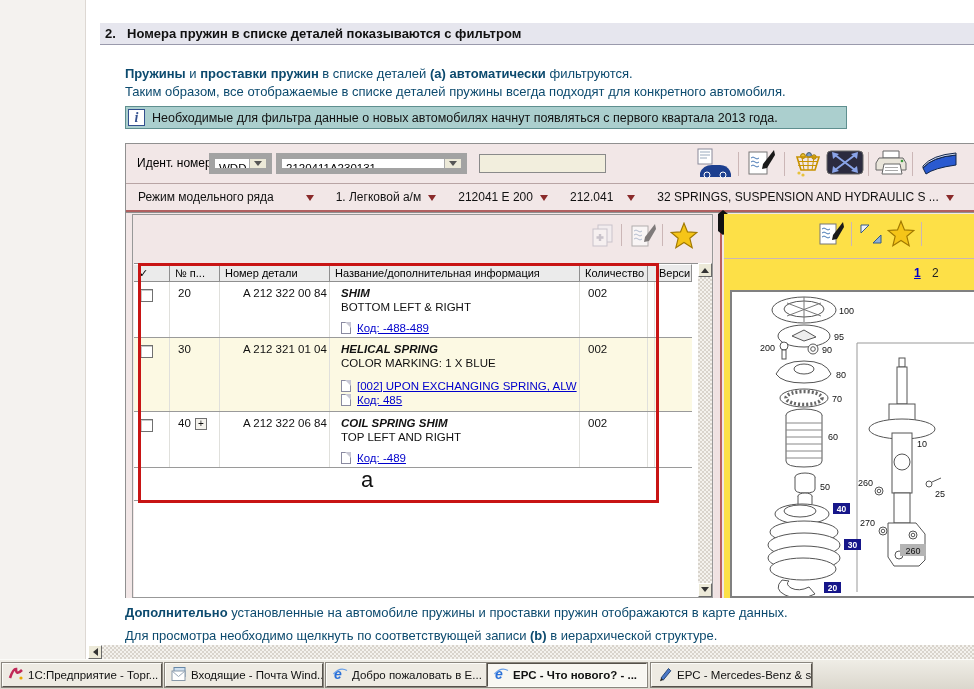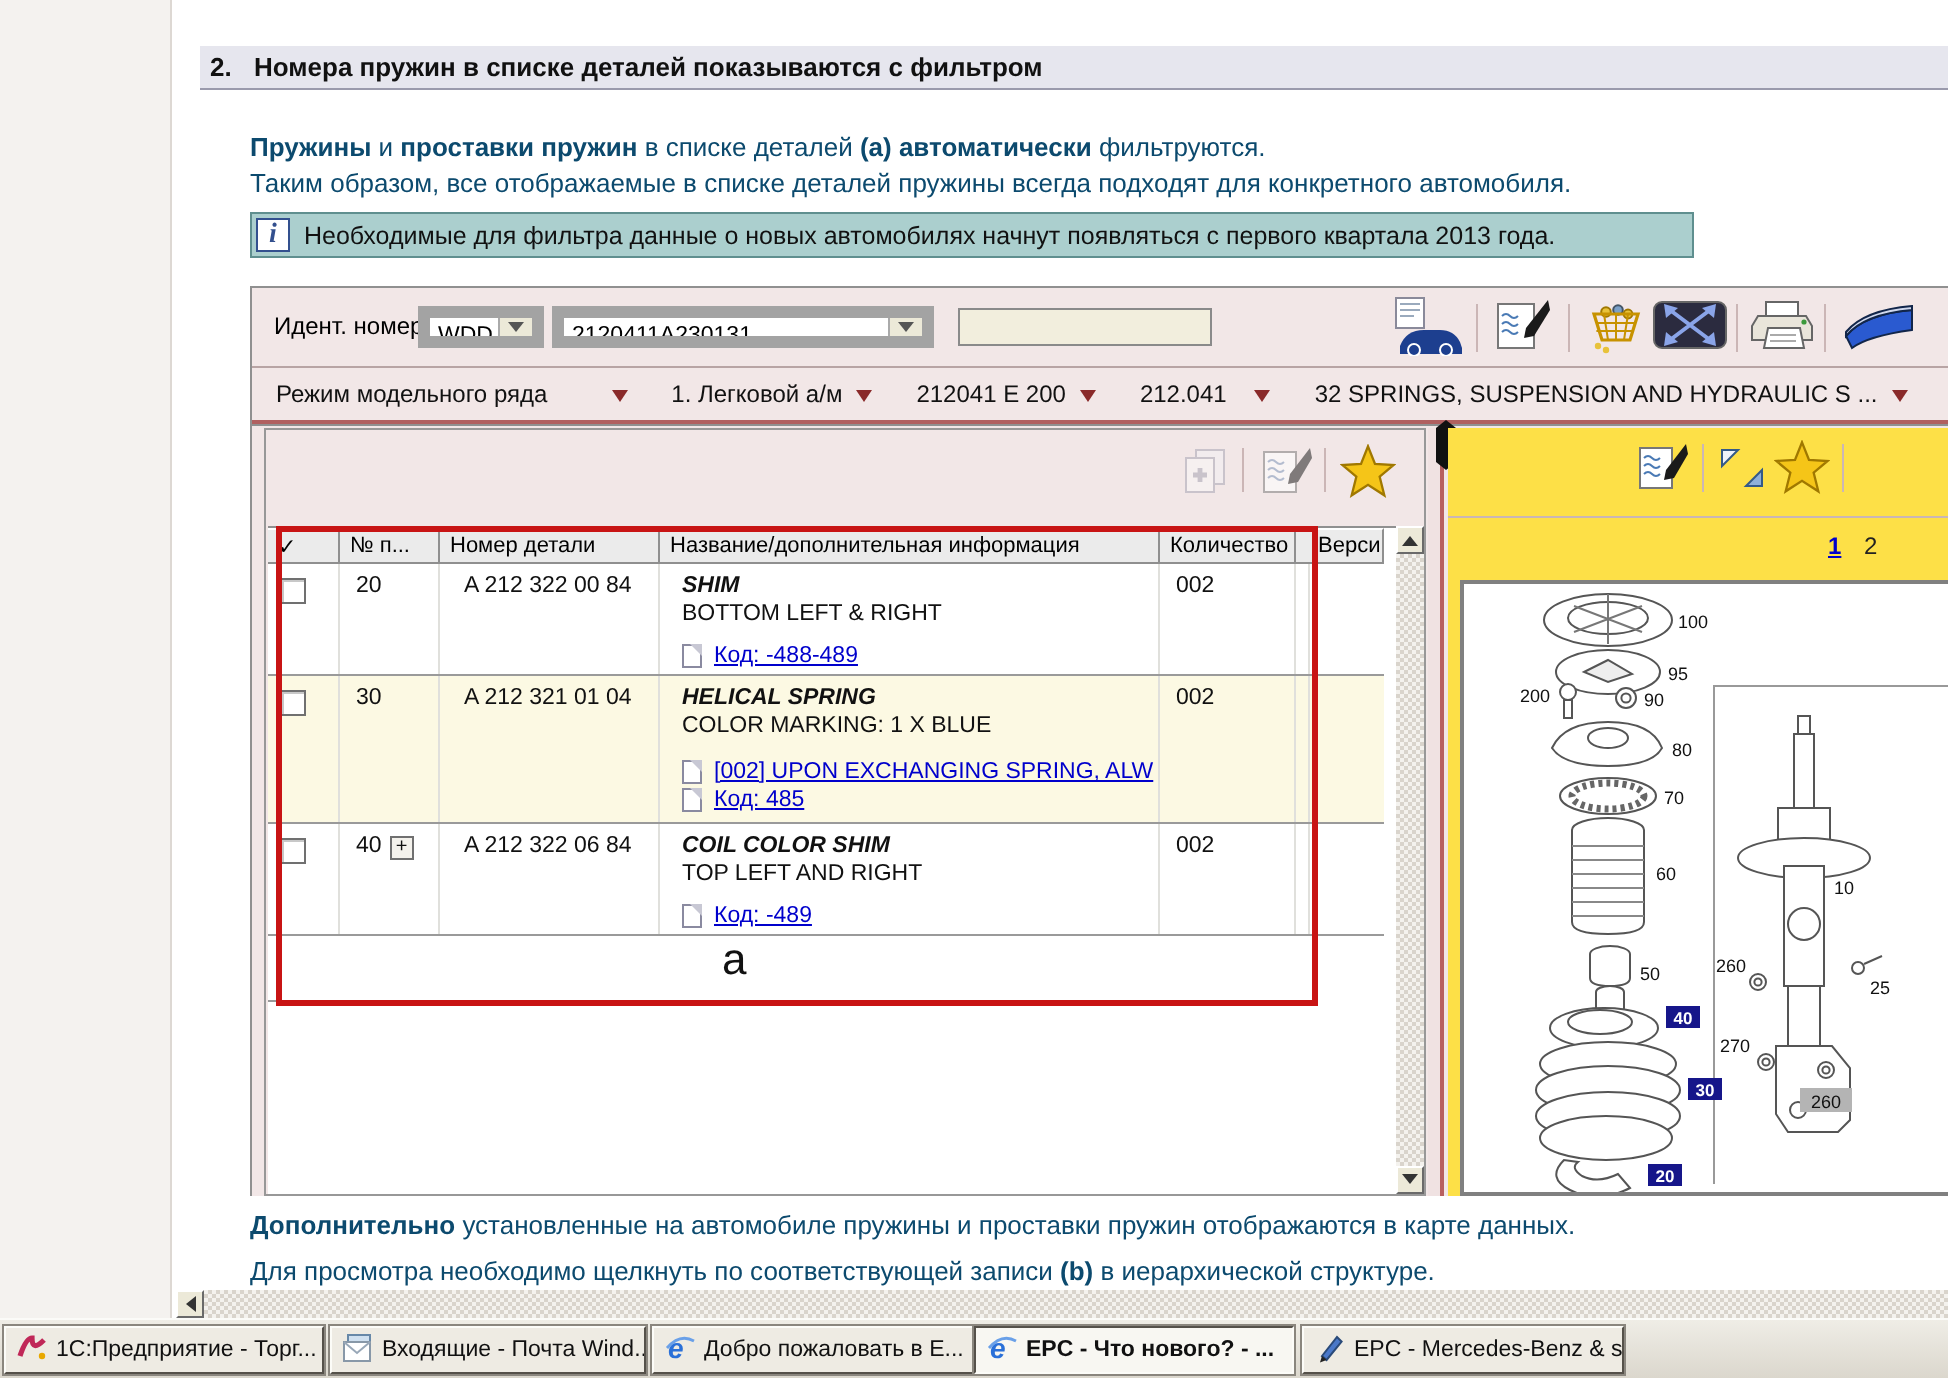--- a/index.html
+++ b/index.html
@@ -73,21 +73,21 @@
   .plink { margin-left:11px; display:flex; align-items:flex-start; white-space:nowrap; }
   .plink a { color:#0000cc; text-decoration:underline; margin-left:6px; }
   .page-ico { position:relative; width:10px; height:12px; background:#fff; border:1px solid #8a8aa0; display:inline-block; }
   .page-ico::after { content:""; position:absolute; right:-1px; top:-1px; border:3px solid #c8c8d4;
                      border-left-color:transparent; border-bottom-color:transparent; }
   .checkbox { display:inline-block; width:13px; height:13px; background:#fff;
               border:1px solid #707070; box-shadow:inset 1px 1px 0 #c8c8c8; margin:2px 0 0 6px; }
   .posval { margin-left:8px; }
   .expander { display:inline-block; width:12px; height:12px; border:1px solid #707070; background:#f4f2ec;
               font-size:10px; line-height:10px; text-align:center; margin-left:4px; }
-  .partval { margin-left:12px; white-space:nowrap; }
+  .partval { margin-left:23px; white-space:nowrap; }
   .qtyval { margin-left:8px; }
   #red-box { position:absolute; left:5px; top:48px; width:521px; height:240px;
              border:3px solid #c81414; pointer-events:none; }
   #a-label { position:absolute; left:228px; top:252px; font-size:22px; color:#111; }
 
   
   .sb-btn { background:#ece9d8; border:1px solid; border-color:#fff #6a6a6a #6a6a6a #fff;
             display:flex; align-items:center; justify-content:center; }
   .tri-up { width:0; height:0; border:4px solid transparent; border-bottom:5px solid #333; margin-bottom:3px;}
   .tri-dn { width:0; height:0; border:4px solid transparent; border-top:5px solid #333; margin-top:3px;}
@@ -324,21 +324,21 @@
             <div class="cell c4"><span class="qtyval">002</span></div>
             <div class="cell cgap"></div>
               <div class="cell c5"></div>
           </div>
 
           <div class="grid-row prow" style="height:56px">
             <div class="cell c0"><span class="checkbox"></span></div>
             <div class="cell c1"><span class="posval">40</span><span class="expander">+</span></div>
             <div class="cell c2"><span class="partval">A 212 322 06 84</span></div>
             <div class="cell c3">
-              <div class="pname">COIL COLOR SHIM</div>
+              <div class="pname">COIL SPRING SHIM</div>
               <div class="pdesc">TOP LEFT AND RIGHT</div>
               <div class="plink" style="margin-top:9px">
                   <span class="page-ico"></span>
                   <a>Код: -489</a>
                 </div>
             </div>
             <div class="cell c4"><span class="qtyval">002</span></div>
             <div class="cell cgap"></div>
               <div class="cell c5"></div>
           </div>

